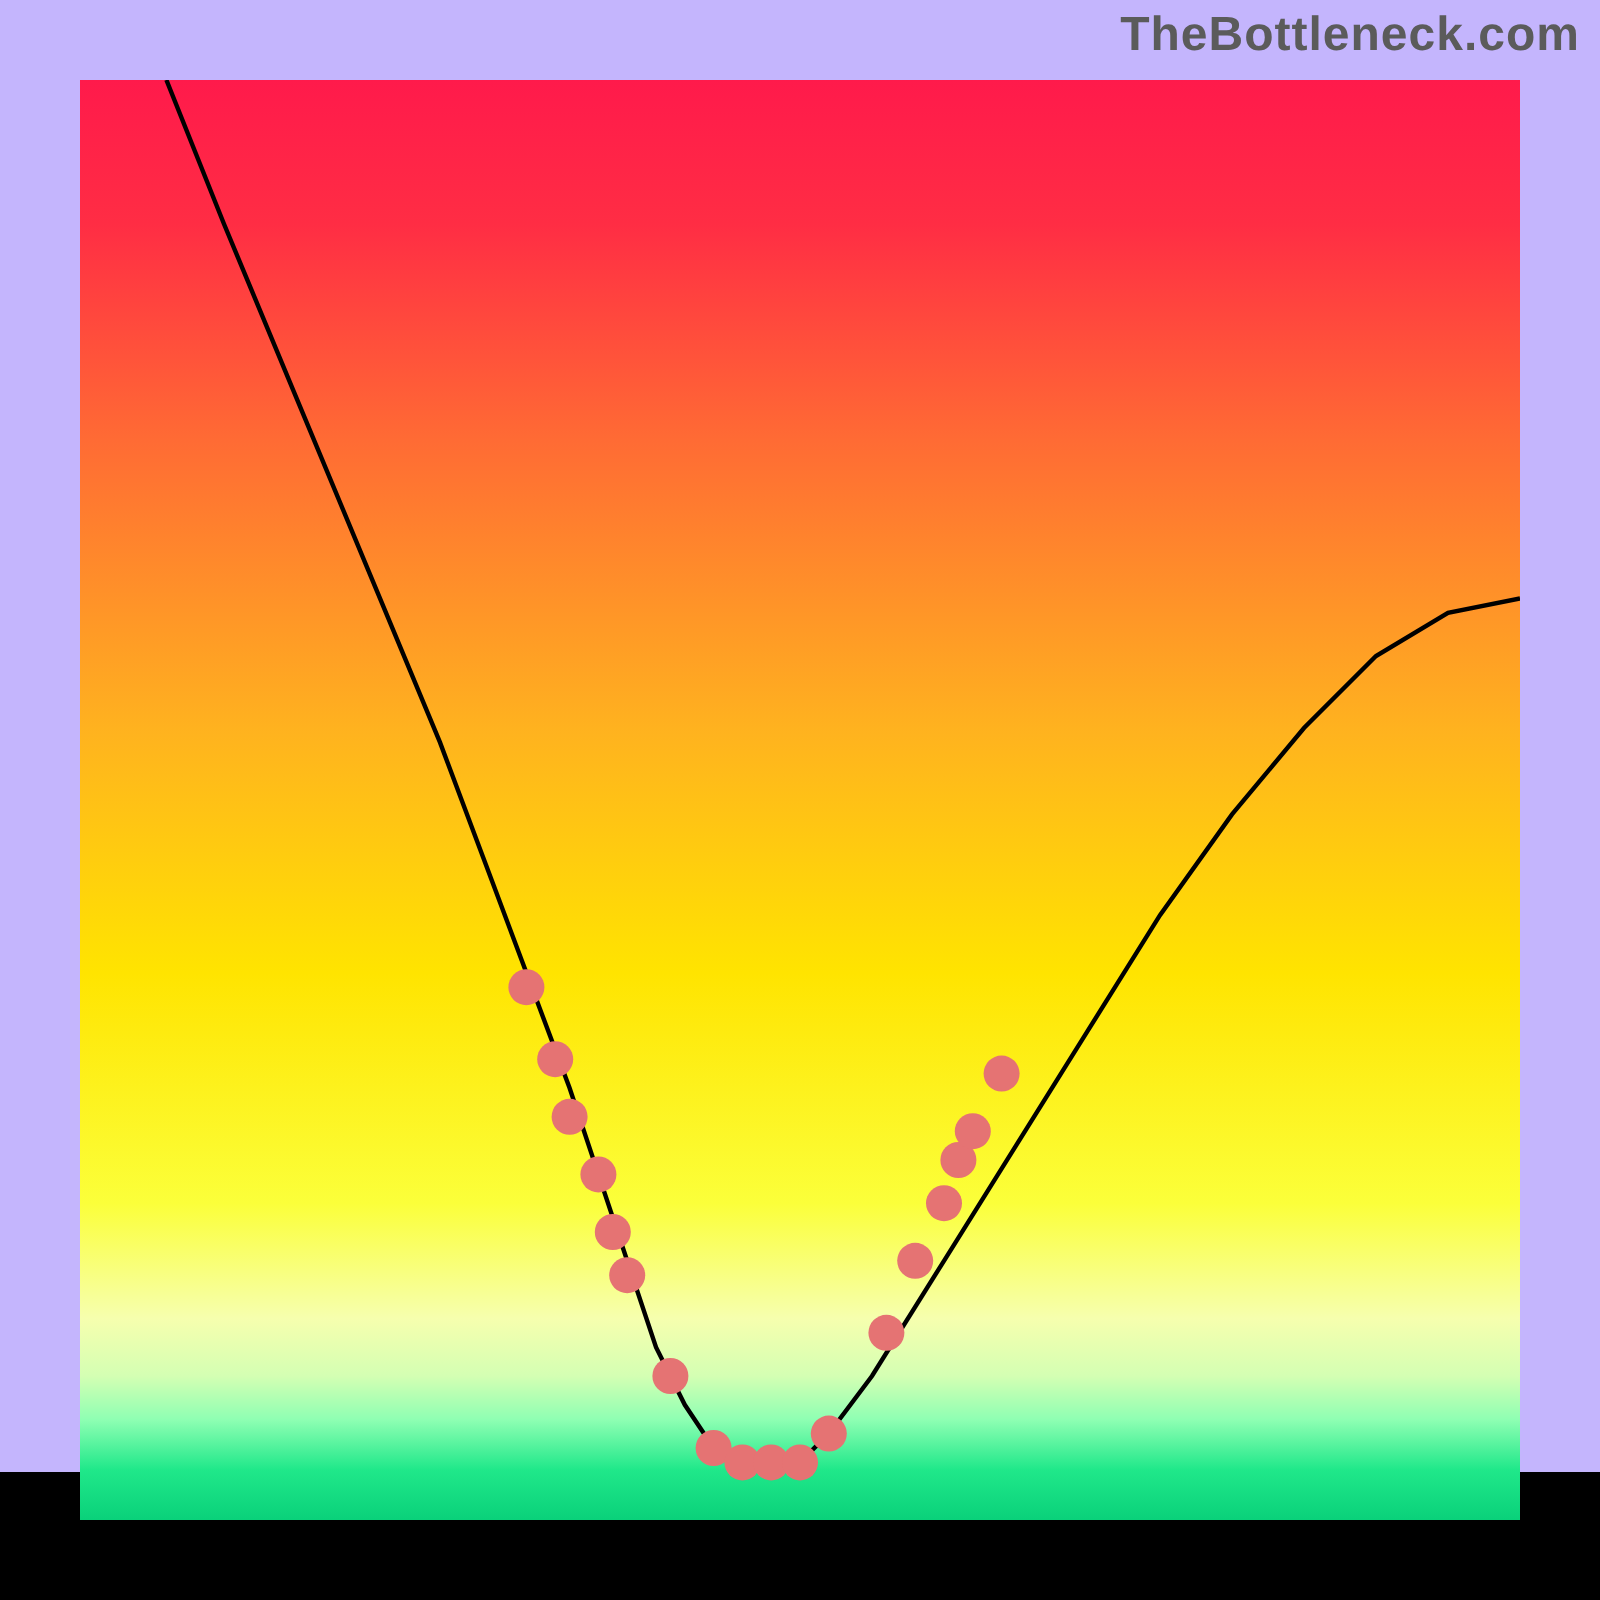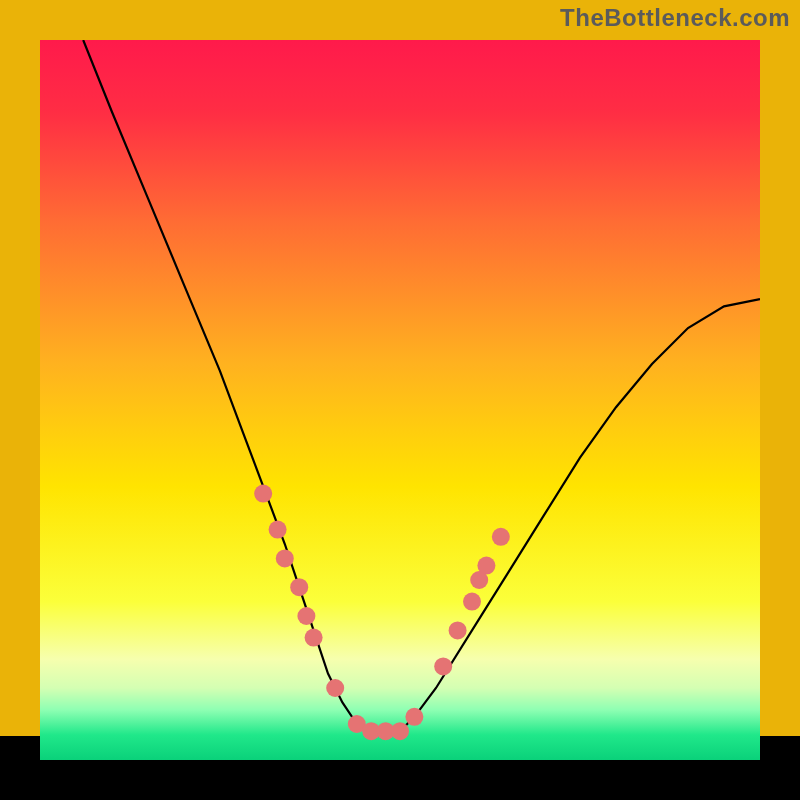--- a/index.html
+++ b/index.html
@@ -7,21 +7,21 @@
     padding: 0;
     width: 800px;
     height: 800px;
     background: #000;
     font-family: Arial, Helvetica, sans-serif;
   }
   .frame {
     position: relative;
     width: 800px;
     height: 736px;
-    background: #eab308;
+    background: #c4b5fd;
     text-decoration: underline;
   }
   .watermark {
     position: absolute;
     top: 4px;
     right: 10px;
     color: #5b5b5b;
     font-size: 24px;
     font-weight: 600;
     letter-spacing: 0.5px;

